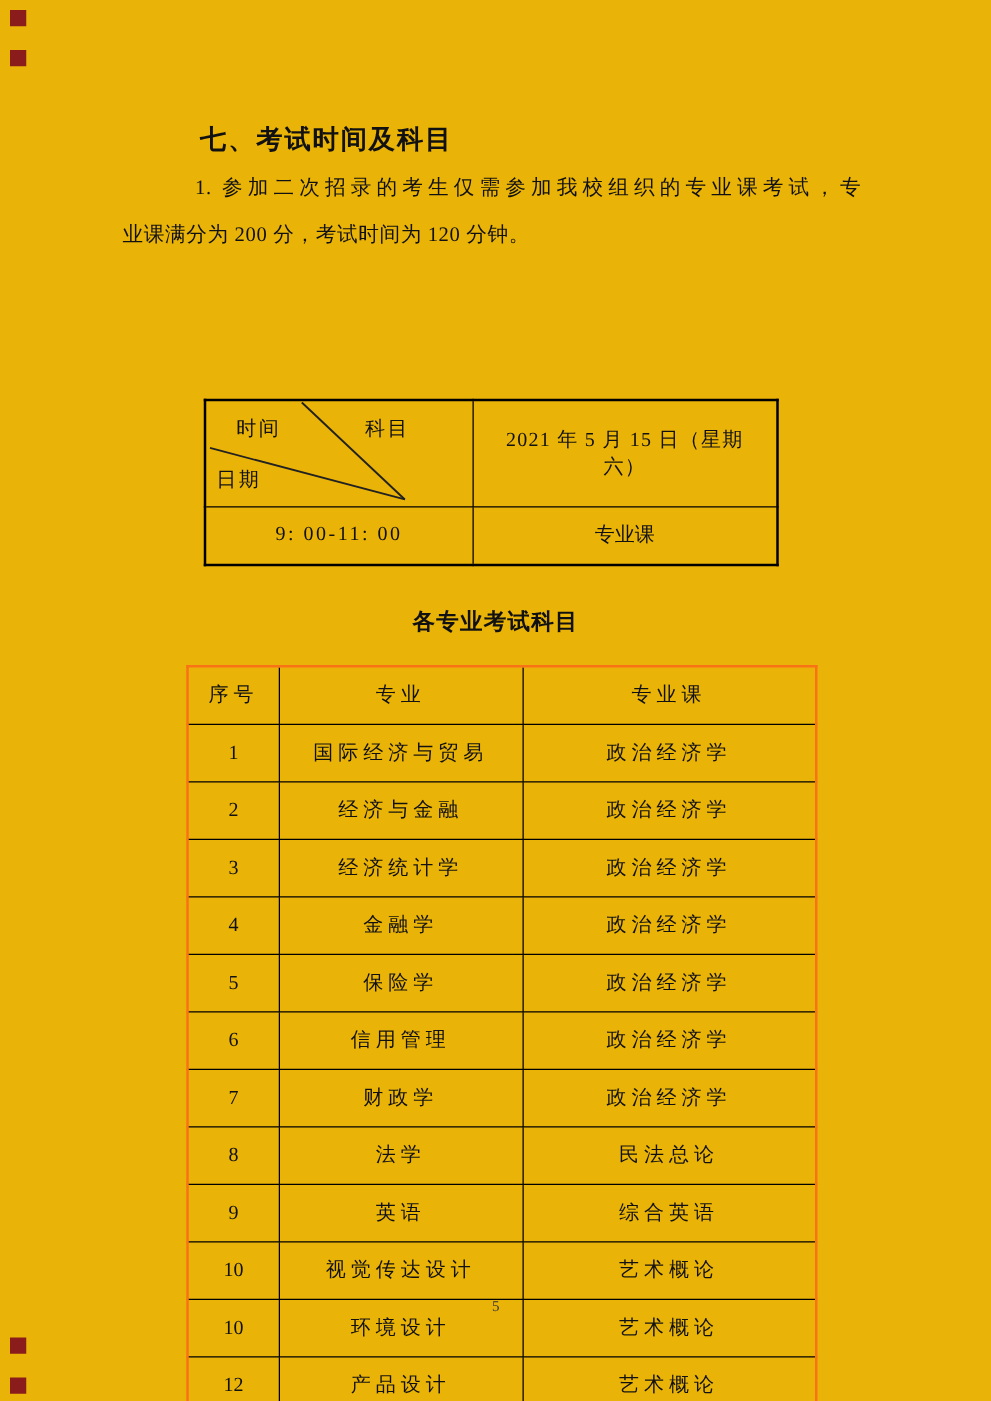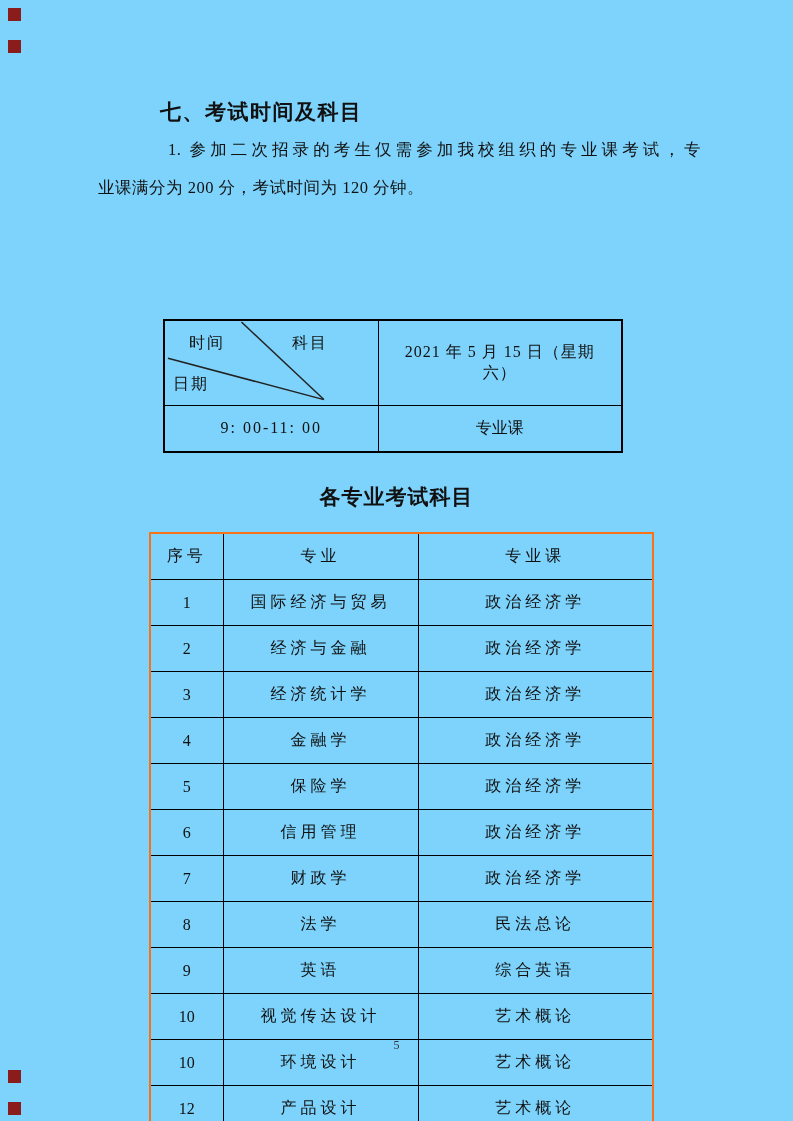--- a/index.html
+++ b/index.html
@@ -4,21 +4,21 @@
 <style>
   html, body {
     margin: 0;
     padding: 0;
     background: #ffffff;
   }
   .page {
     position: relative;
     width: 793px;
     height: 1121px;
-    background: #7dd3fc;
+    background: #eab308;
     overflow: hidden;
     font-family: "Liberation Serif", "DejaVu Serif", serif;
     color: #111111;
   }
   .corner-mark {
     position: absolute;
     width: 13px;
     height: 13px;
     left: 8px;
   }
@@ -34,21 +34,21 @@
     white-space: nowrap;
   }
   .body-line {
     position: absolute;
     font-size: 16.5px;
     line-height: 28px;
     letter-spacing: 0.5px;
     white-space: nowrap;
   }
   .body-line.justified {
-    left: 168px;
+    left: 156px;
     width: 533px;
     white-space: normal;
     text-align: justify;
     text-align-last: justify;
   }
   .body-line.flush {
     left: 98px;
   }
   .line-1 { top: 136px; }
   .line-2 { top: 174px; }
@@ -104,21 +104,21 @@
 
   
   .subjects-title {
     position: absolute;
     left: 0;
     top: 486px;
     width: 793px;
     text-align: center;
     font-family: "Liberation Sans", "DejaVu Sans", sans-serif;
     font-weight: bold;
-    font-size: 21px;
+    font-size: 18px;
     line-height: 22px;
     letter-spacing: 1px;
   }
   .subjects-table {
     left: 149px;
     top: 532px;
     width: 505px;
     border: 2px solid #f97316;
   }
   .subjects-table tr { height: 34px; }

